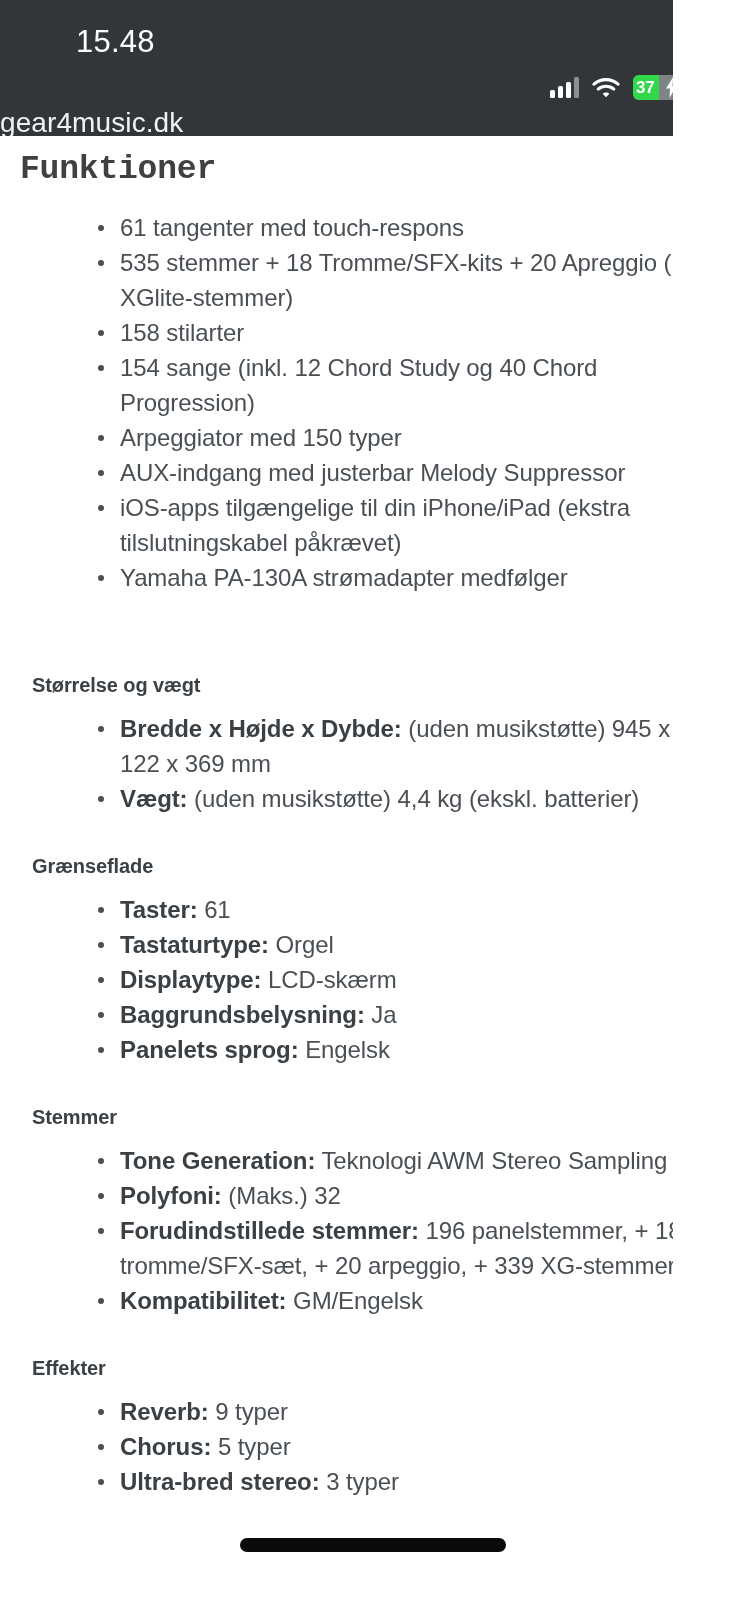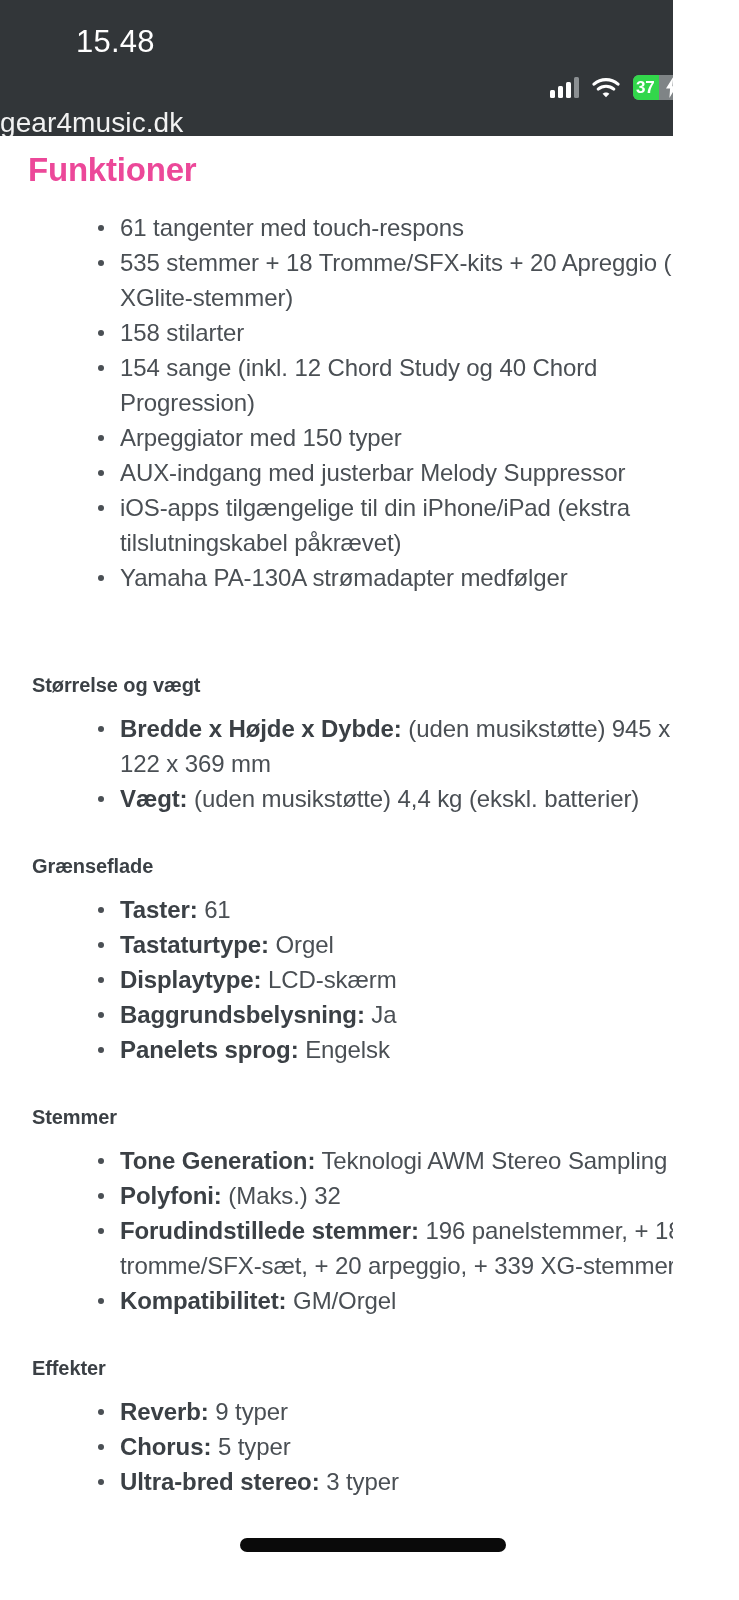--- a/index.html
+++ b/index.html
@@ -139,26 +139,27 @@
     position: absolute;
     top: 136px; left: 0;
     width: 739px;
     height: 1464px;
     background: #ffffff;
     padding: 0;
     overflow: hidden;
   }
 
   .h2 {
-    color: #ec4899;
+    color: #404040;
     font-size: 33px;
     font-weight: 700;
     letter-spacing: -0.2px;
-    margin-left: 28px;
+    margin-left: 20px;
     line-height: 1.1;
+    font-family: Liberation Mono, monospace;
   }
 
   .h2.first { padding-top: 16px; }
 
   .h3 {
     color: #3b4045;
     font-size: 20px;
     font-weight: 700;
     letter-spacing: -0.1px;
     margin-left: 32px;
@@ -337,21 +338,21 @@
       <li>
         <b>Polyfoni:</b> 
         <span>(Maks.) 32</span>
       </li>
       <li>
         <b>Forudindstillede stemmer:</b> 
         <span>196 panelstemmer, + 18 tromme/SFX-sæt, + 20 arpeggio, + 339 XG-stemmer</span>
       </li>
       <li>
         <b>Kompatibilitet:</b> 
-        <span>GM/Orgel</span>
+        <span>GM/Engelsk</span>
       </li>
     </ul>
 
     <div class="gap-38"></div>
 
     <h3 class="h3">Effekter</h3>
     <div class="gap-14"></div>
     <ul class="bullets">
       <li>
         <b>Reverb:</b> 

